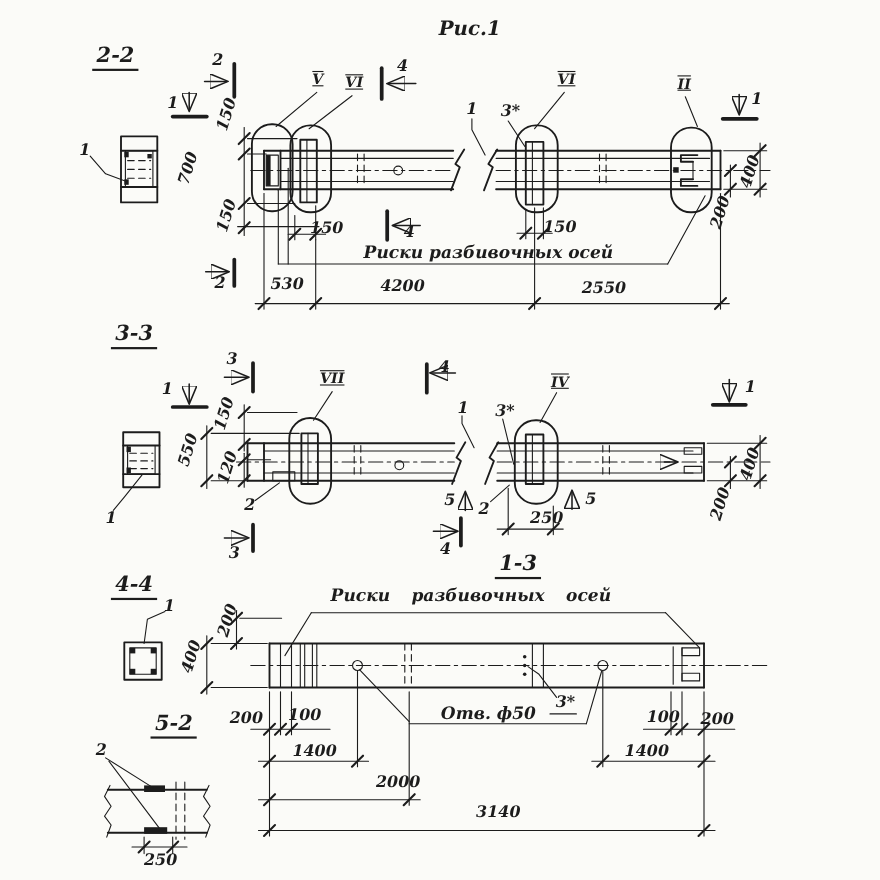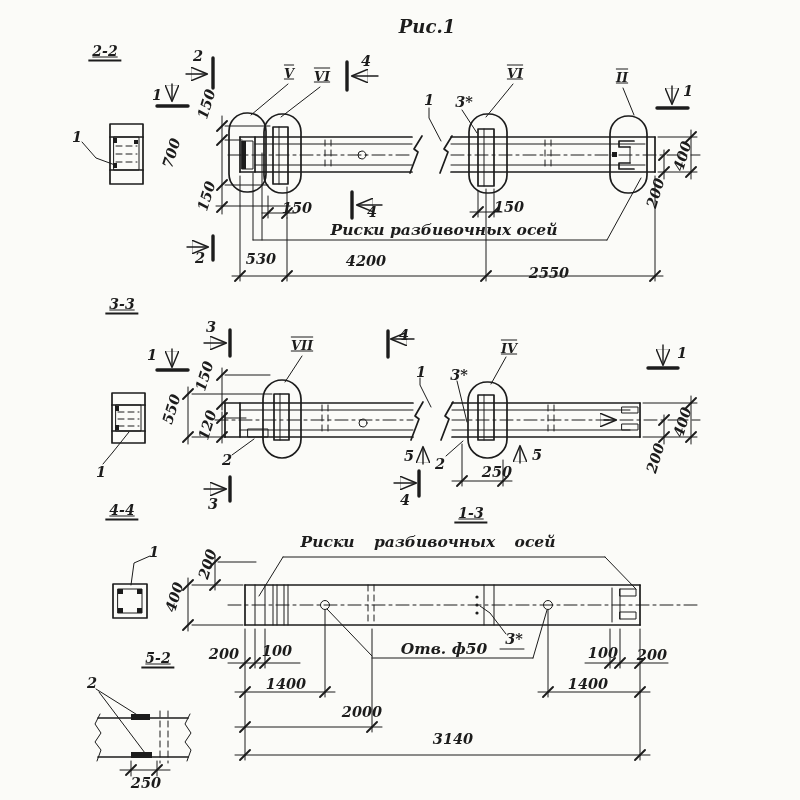--- a/index.html
+++ b/index.html
@@ -12,21 +12,21 @@
   .tn  { stroke-width:1.0; }
   .th  { stroke-width:3.4; }
   .arr { stroke-width:1.4; }
   .tick{ stroke-width:1.9; }
   .dash{ stroke-width:1.0; stroke-dasharray:6 4; }
   .axis{ stroke-width:1.0; stroke-dasharray:13 4 3 4; }
   .fl  { fill:var(--ink); stroke:none; }
   .lb  { position:absolute; transform:translate(-50%,-50%); color:var(--ink);
          font:italic 14.5px "DejaVu Serif", serif; font-weight:bold; white-space:nowrap; z-index:2; }
   .rot { transform:translate(-50%,-50%) rotate(-73deg); }
-  .big { font-size:14px; border-bottom:2px solid var(--ink); padding:0 4px 1px;text-decoration:underline; }
+  .big { font-size:19px; border-bottom:2px solid var(--ink); padding:0 4px 1px; }
   .ttl { font-size:18px; }
   .rom { font-size:13px; text-decoration:underline overline; padding:0 2px; }
   .nt  { font-size:15.5px; }
   .wide{ word-spacing:14px; }
 </style>
 </head>
 <body>
 
 <div class="sheet">
 
@@ -382,21 +382,21 @@
 <span class="lb rom" style="left:515px;top:73px">VI</span>
 <span class="lb rom" style="left:622px;top:77px">II</span>
 <span class="lb rot" style="left:206px;top:104px">150</span>
 <span class="lb rot" style="left:171px;top:153px">700</span>
 <span class="lb rot" style="left:206px;top:196px">150</span>
 <span class="lb" style="left:297px;top:207px">150</span>
 <span class="lb" style="left:509px;top:206px">150</span>
 <span class="lb nt" style="left:444px;top:229px">Риски разбивочных осей</span>
 <span class="lb" style="left:261px;top:258px">530</span>
 <span class="lb" style="left:366px;top:260px">4200</span>
-<span class="lb" style="left:549px;top:272px">2550</span>
+<span class="lb" style="left:549px;top:262px">2550</span>
 <span class="lb rot" style="left:682px;top:156px">400</span>
 <span class="lb rot" style="left:655px;top:193px">200</span>
 
 
 <span class="lb big" style="left:122px;top:305px">3-3</span>
 <span class="lb" style="left:101px;top:471px">1</span>
 <span class="lb" style="left:211px;top:326px">3</span>
 <span class="lb" style="left:152px;top:354px">1</span>
 <span class="lb" style="left:404px;top:334px">4</span>
 <span class="lb rom" style="left:302px;top:345px">VII</span>
@@ -427,21 +427,21 @@
 <span class="lb nt" style="left:444px;top:648px">Отв. ф50</span>
 <span class="lb" style="left:514px;top:638px">3*</span>
 <span class="lb" style="left:603px;top:652px">100</span>
 <span class="lb" style="left:652px;top:654px">200</span>
 <span class="lb" style="left:286px;top:683px">1400</span>
 <span class="lb" style="left:588px;top:683px">1400</span>
 <span class="lb" style="left:362px;top:711px">2000</span>
 <span class="lb" style="left:453px;top:738px">3140</span>
 
 
-<span class="lb big" style="left:122px;top:511px">4-4</span>
+<span class="lb big" style="left:122px;top:533px">4-4</span>
 <span class="lb" style="left:154px;top:551px">1</span>
 
 
 <span class="lb big" style="left:158px;top:659px">5-2</span>
 <span class="lb" style="left:92px;top:682px">2</span>
 <span class="lb" style="left:146px;top:782px">250</span>
 
 </div>
 
 </body></html>

